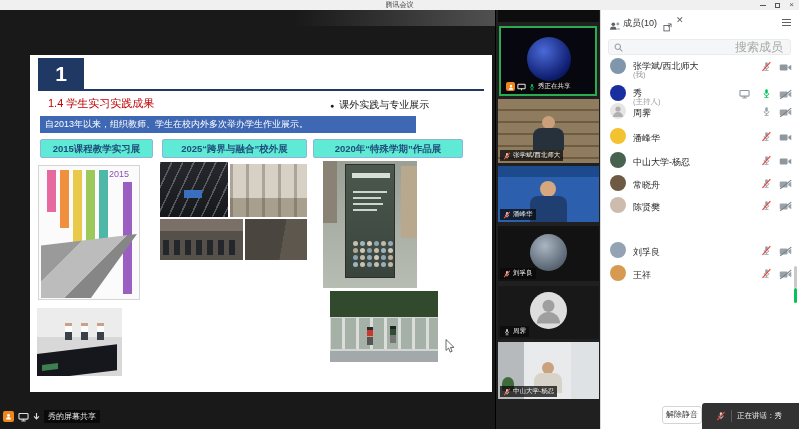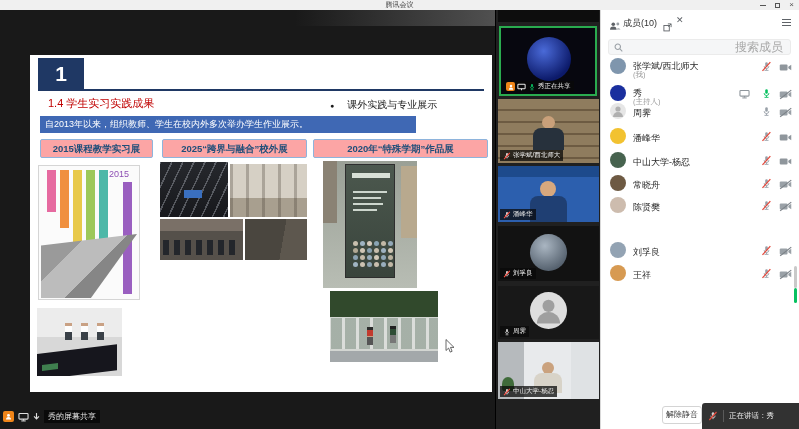--- a/index.html
+++ b/index.html
@@ -22,25 +22,25 @@
            background:linear-gradient(90deg,rgba(80,80,80,0),rgba(135,135,135,.5));}
 
   .slide{position:absolute;left:30px;top:45px;width:462px;height:337px;background:#ffffff;}
   .s-numbox{position:absolute;left:8px;top:3px;width:46px;height:31px;background:#1f3864;
             color:#fff;font-size:21px;font-weight:bold;text-align:center;line-height:31px;}
   .s-headline{position:absolute;right:8px;top:12px;font-size:13px;font-weight:bold;white-space:nowrap;}
   .s-headline .hgray{color:#7f7f7f;margin-right:7px;}
   .s-headline .hred{color:#c00000;}
   .s-rule{position:absolute;left:8px;top:34px;width:446px;height:2px;background:#1f3864;}
   .s-sub{position:absolute;left:18px;top:41px;font-size:11px;font-weight:normal;color:#c00000;white-space:nowrap;}
-  .s-bullet{position:absolute;left:300px;top:43px;font-size:10px;color:#1a1a1a;display:flex;gap:13px;align-items:center;white-space:nowrap;}
+  .s-bullet{position:absolute;left:300px;top:43px;font-size:10px;color:#1a1a1a;display:flex;gap:5px;align-items:center;white-space:nowrap;}
   .s-bullet .dot{font-size:7px;}
   .s-banner{position:absolute;left:10px;top:61px;width:376px;height:17px;background:#3f68b4;
             color:#fff;font-size:9px;line-height:17px;padding-left:5px;white-space:nowrap;overflow:hidden;}
-  .s-box{position:absolute;top:84px;height:19px;background:#fca5a5;border:1px solid #8eb4dc;
+  .s-box{position:absolute;top:84px;height:19px;background:#5eead4;border:1px solid #8eb4dc;
          border-radius:2px;color:#1f4e79;font-size:9.5px;font-weight:bold;text-align:center;
          line-height:18px;white-space:nowrap;overflow:hidden;}
 
   .img{position:absolute;overflow:hidden;}
   
   .poster2015{left:8px;top:110px;width:102px;height:135px;background:#fbfbfb;border:1px solid #d5d5d5;}
   .pbar{position:absolute;top:4px;width:9px;}
   .p2015{position:absolute;left:70px;top:3px;font-size:9px;font-weight:normal;color:#8e4fb4;}
   .pcollage{position:absolute;left:2px;top:68px;width:96px;height:64px;
             background:linear-gradient(135deg,#9a9a9a 0 30%,#bcbcbc 30% 55%,#868686 55%);
@@ -139,21 +139,21 @@
   .mtag{position:absolute;left:32px;top:12px;font-size:7.5px;color:#9b9b9b;}
   .ic-mon{position:absolute;left:138px;top:4px;}
   .ic-mic{position:absolute;left:160px;top:3px;}
   .ic-cam{position:absolute;left:178px;top:4px;}
   .sb-gray{position:absolute;left:193px;top:256px;width:3px;height:22px;background:#c9c9c9;border-radius:2px;}
   .sb-green{position:absolute;left:193px;top:278px;width:3px;height:15px;background:#07c160;border-radius:2px;}
   .unmute-btn{position:absolute;left:61px;top:396px;width:40px;height:18px;background:#fff;
               border:1px solid #d4d4d4;border-radius:3px;font-size:8px;color:#3a3a3a;
               text-align:center;line-height:16px;cursor:pointer;}
   .speakbar{position:absolute;left:101px;top:393px;width:98px;height:26px;background:#323232;
-            border-radius:3px 0 0 0;display:flex;align-items:center;gap:5px;padding-left:6px;}
+            border-radius:3px 0 0 0;display:flex;align-items:center;gap:5px;padding-left:14px;}
   .sb-div{width:1px;height:12px;background:#5a5a5a;}
   .sb-text{font-size:7.5px;color:#e8e8e8;white-space:nowrap;}
   .svgi{display:block;}
 </style>
 </head>
 <body>
 
 <div id="app">
 
   <div class="titlebar">
@@ -172,21 +172,21 @@
       <div class="s-numbox">1</div>
       <div class="s-rule"></div>
       <div class="s-sub">1.4 学生实习实践成果</div>
       <div class="s-bullet">
         <span class="dot">●</span>
         <span>课外实践与专业展示</span>
       </div>
       <div class="s-banner">自2013年以来，组织教师、学生在校内外多次举办学生作业展示。</div>
       <div class="s-box" style="left:10px;width:113px">2015课程教学实习展</div>
       <div class="s-box" style="left:132px;width:145px">2025“跨界与融合”校外展</div>
-      <div class="s-box" style="left:283px;width:175px">2020年“特殊学期”作品展</div>
+      <div class="s-box" style="left:283px;width:150px">2020年“特殊学期”作品展</div>
 
       <div class="img poster2015">
         <span class="pbar" style="left:8px;height:42px;background:#e66aa0"></span>
         <span class="pbar" style="left:21px;height:58px;background:#f0903f"></span>
         <span class="pbar" style="left:34px;height:74px;background:#e8c94a"></span>
         <span class="pbar" style="left:47px;height:90px;background:#9dc85a"></span>
         <span class="pbar" style="left:60px;height:104px;background:#4db8a8"></span>
         <span class="pbar" style="left:84px;top:16px;height:112px;background:#9a5fc0"></span>
         <span class="p2015">2015</span>
         <div class="pcollage"></div>

